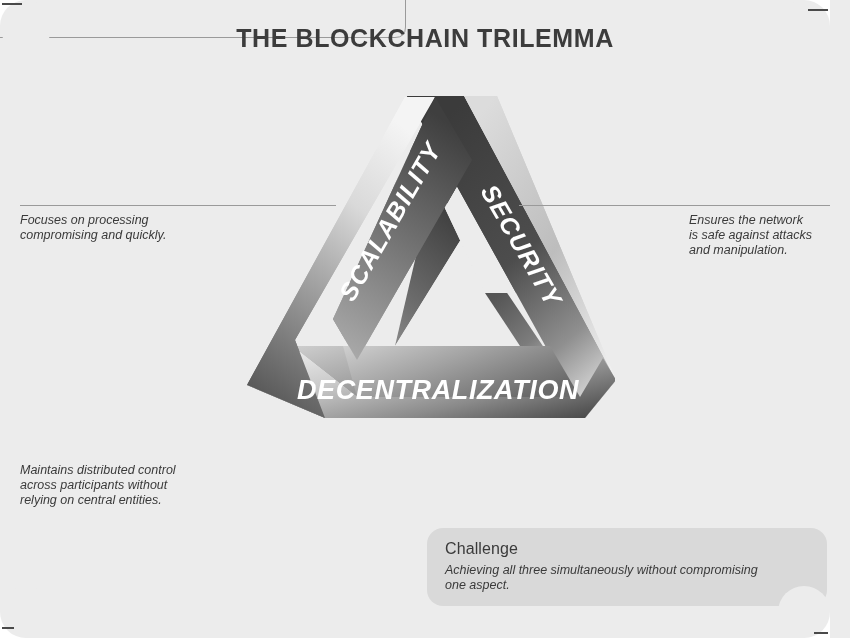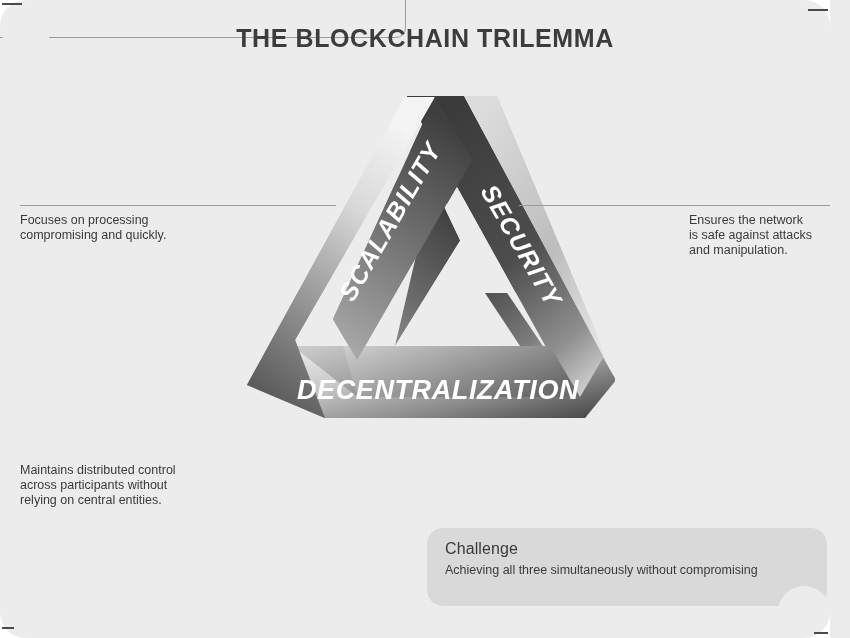--- a/index.html
+++ b/index.html
@@ -83,21 +83,21 @@
   #callout-security {
     left: 689px;
     top: 213px;
     width: 150px;
   }
   #callout-decentralization {
     left: 20px;
     top: 463px;
     width: 230px;
   }
-  .callout-line { display: block; white-space: pre; }
+  .callout-line { display: block; white-space: pre; font-style: italic; }
 
   
   #challenge-card {
     position: absolute;
     left: 427px;
     top: 528px;
     width: 400px;
     height: 78px;
     background: #d9d9d9;
     border-radius: 16px;
@@ -282,20 +282,21 @@
   <div class="callout" id="callout-decentralization">
     <span class="callout-line">Maintains distributed control</span>
     <span class="callout-line">across participants without</span>
     <span class="callout-line">relying on central entities.</span>
   </div>
 
   <div id="challenge-card">
     <div id="challenge-title">Challenge</div>
     <div id="challenge-body">
       <span class="callout-line">Achieving all three simultaneously without compromising</span>
+      <span class="callout-line">one aspect.</span>
     </div>
   </div>
 
   <div class="corner-mask" id="corner-mask-tl"></div>
   <div class="corner-mask" id="corner-mask-tr"></div>
   <div class="corner-mask" id="corner-mask-bl"></div>
   <div class="corner-mask" id="corner-mask-br"></div>
 
   <div class="corner-tick" id="corner-tick-tl"></div>
   <div class="corner-tick" id="corner-tick-tr"></div>

